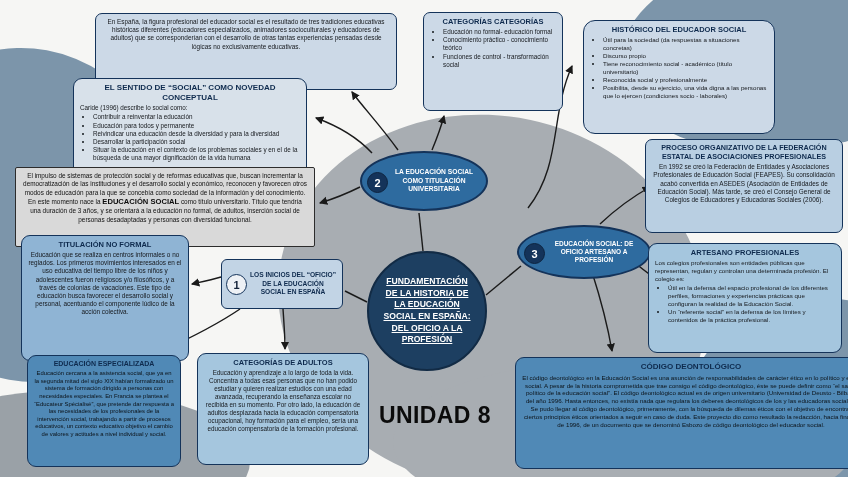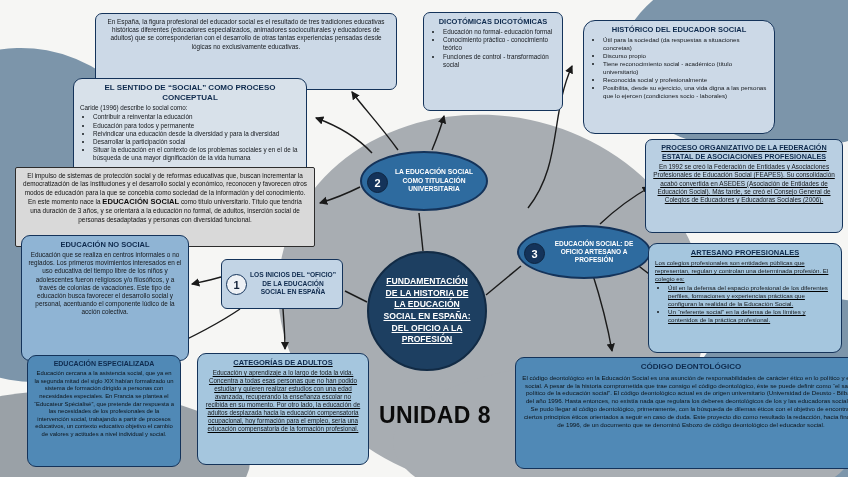--- a/index.html
+++ b/index.html
@@ -4,21 +4,21 @@
 <style>
   * { margin:0; padding:0; box-sizing:border-box; }
   html,body { background:#e9e9e7; }
   body { font-family:"Liberation Sans", sans-serif; }
   .canvas { position:relative; width:848px; height:477px; background:#f6f6f4; overflow:hidden; }
   .layer { position:absolute; left:0; top:0; }
   .box { position:absolute; border:1.3px solid #14335a; border-radius:7px; padding:4px 6px; overflow:hidden; }
   .light   { background:#ccd9e7; }
   .lighter { background:#d8e1ea; }
   .mid     { background:#8fb4d4; }
-  .midlight{ background:#a5c6de;text-decoration:underline; }
+  .midlight{ background:#a5c6de; }
   .dark    { background:#5089b6; }
   .bx-title { font-weight:700; color:#0e2a4d; text-align:center; font-size:7.5px; line-height:1.2; margin-bottom:2px; }
   .bx-body  { font-size:6.4px; line-height:1.28; color:#15181c; text-align:center; }
   .bx-intro { font-size:6.3px; line-height:1.3; color:#15181c; text-align:left; }
   ul.bx-list { margin:1px 0 0 13px; padding:0; font-size:6.3px; line-height:1.3; color:#15181c; text-align:left; }
   .gray-box { position:absolute; background:#d9d9d9; border:1px solid #2c2c2c; border-radius:2px; padding:4px 7px; font-size:6.4px; line-height:1.32; text-align:center; color:#101010; overflow:hidden; }
   .gray-box b { font-size:7.6px; color:#0b0b0b; }
   .ellipse { position:absolute; border:2px solid #14335a; border-radius:50%; background:#2e6b9f; color:#fff; display:flex; align-items:center; justify-content:center; text-align:center; font-weight:700; }
   .ellipse .el-label { font-size:6.7px; line-height:1.25; padding:4px 8px 4px 28px; }
   .badge { position:absolute; width:21px; height:21px; border-radius:50%; display:flex; align-items:center; justify-content:center; font-weight:700; font-size:11px; z-index:3; }
@@ -66,41 +66,41 @@
       <path d="M423,251 L419,213"></path>
       <path d="M486,295 L521,266"></path>
     </g>
   </svg>
 
   <div class="box light" style="left:95px; top:13px; width:302px; height:77px;">
     <div class="bx-body">En España, la figura profesional del educador social es el resultado de tres tradiciones educativas históricas diferentes (educadores especializados, animadores socioculturales y educadores de adultos) que se corresponderían con el desarrollo de otras tantas experiencias pensadas desde lógicas no exclusivamente educativas.</div>
   </div>
 
   <div class="box light" style="left:423px; top:12px; width:140px; height:99px;">
-    <div class="bx-title">DICOTÓMICAS DICOTÓMICAS</div>
+    <div class="bx-title">CATEGORÍAS CATEGORÍAS</div>
     <ul class="bx-list">
         <li>Educación no formal- educación formal</li>
         <li>Conocimiento práctico - conocimiento teórico</li>
         <li>Funciones de control - transformación social</li>
       </ul>
   </div>
 
   <div class="box light" style="left:583px; top:20px; width:192px; height:114px; border-radius:12px;">
     <div class="bx-title">HISTÓRICO DEL EDUCADOR SOCIAL</div>
     <ul class="bx-list" style="font-size:6.2px;">
         <li>Útil para la sociedad (da respuestas a situaciones concretas)</li>
         <li>Discurso propio</li>
         <li>Tiene reconocimiento social - académico (título universitario)</li>
         <li>Reconocida social y profesionalmente</li>
         <li>Posibilita, desde su ejercicio, una vida digna a las personas que lo ejercen (condiciones socio - laborales)</li>
       </ul>
   </div>
 
   <div class="box lighter" style="left:73px; top:78px; width:234px; height:110px; border-radius:9px;">
-    <div class="bx-title" style="font-size:8px;">EL SENTIDO DE “SOCIAL” COMO PROCESO CONCEPTUAL</div>
+    <div class="bx-title" style="font-size:8px;">EL SENTIDO DE “SOCIAL” COMO NOVEDAD CONCEPTUAL</div>
     <div class="bx-intro">Caride (1996) describe lo social como:</div>
     <ul class="bx-list">
         <li>Contribuir a reinventar la educación</li>
         <li>Educación para todos y permanente</li>
         <li>Reivindicar una educación desde la diversidad y para la diversidad</li>
         <li>Desarrollar la participación social</li>
         <li>Situar la educación en el contexto de los problemas sociales y en el de la búsqueda de una mayor dignificación de la vida humana</li>
       </ul>
   </div>
 
@@ -135,21 +135,21 @@
   <div class="box midlight" style="left:648px; top:243px; width:194px; height:110px; border-radius:9px;">
     <div class="bx-title">ARTESANO PROFESIONALES</div>
     <div class="bx-intro" style="font-size:6.2px;">Los colegios profesionales son entidades públicas que representan, regulan y controlan una determinada profesión.  El colegio es:</div>
     <ul class="bx-list" style="font-size:6.2px;">
         <li>Útil en la defensa del espacio profesional de los diferentes perfiles, formaciones y experiencias prácticas que configuran la realidad de la Educación Social.</li>
         <li>Un “referente social” en la defensa de los límites y contenidos de la práctica profesional.</li>
       </ul>
   </div>
 
   <div class="box mid" style="left:21px; top:235px; width:168px; height:126px; border-radius:9px;">
-    <div class="bx-title">EDUCACIÓN NO SOCIAL</div>
+    <div class="bx-title">TITULACIÓN NO FORMAL</div>
     <div class="bx-body">Educación que se realiza en centros informales o no reglados. Los primeros movimientos interesados en el uso educativa del tiempo libre de los niños y adolescentes fueron religiosos y/o filosóficos, y a través de colonias de vacaciones. Este tipo de educación busca favorecer el desarrollo social y personal, acentuando el componente lúdico de la acción colectiva.</div>
   </div>
 
   <div class="box dark" style="left:27px; top:355px; width:154px; height:112px; border-radius:9px;">
     <div class="bx-title" style="font-size:7px;">EDUCACIÓN ESPECIALIZADA</div>
     <div class="bx-body" style="font-size:5.9px;">Educación cercana a la asistencia social, que ya en la segunda mitad del siglo XIX habían formalizado un sistema de formación dirigido a personas con necesidades especiales. En Francia se plantea el “Educateur Spécialisé”, que pretende dar respuesta a las necesidades de los profesionales de la intervención social, trabajando a partir de procesos educativos, un contexto educativo objetivo el cambio de valores y actitudes a nivel individual y social.</div>
   </div>
 
   <div class="box midlight" style="left:197px; top:353px; width:172px; height:112px; border-radius:9px;">
     <div class="bx-title">CATEGORÍAS DE ADULTOS</div>

